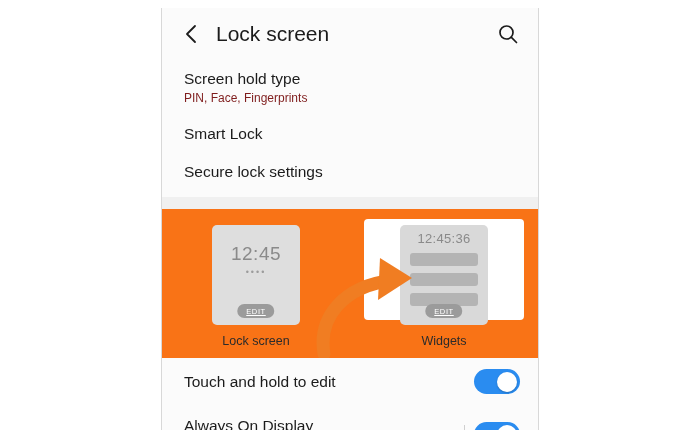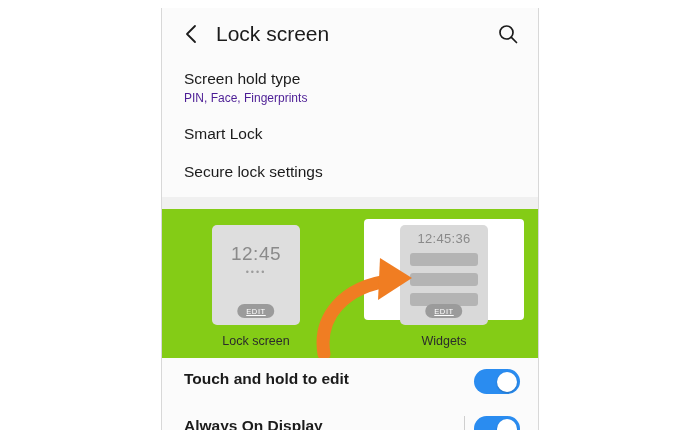--- a/index.html
+++ b/index.html
@@ -72,32 +72,32 @@
     padding: 9px 20px 9px 22px;
     box-sizing: border-box;
   }
   .row-main {
     font-size: 15.5px;
     color: #1b1b1b;
     line-height: 20px;
   }
   .row-sub {
     font-size: 12px;
-    color: #4c1d95;
+    color: #7f1d1d;
     line-height: 16px;
     margin-top: 1px;
   }
   .gap {
     height: 12px;
     background: #f0f0f0;
   }
 
   
   .preview {
-    background: #84cc16;
+    background: #f97316;
     display: flex;
     padding: 16px 0 10px 0;
     position: relative;
   }
   .preview-col {
     flex: 1 1 0;
     display: flex;
     flex-direction: column;
     align-items: center;
     position: relative;
@@ -169,24 +169,23 @@
     margin-top: 9px;
     font-size: 12.5px;
     color: #2b2b2b;
     z-index: 2;
   }
 
   
   .toggle-row {
     background: #fbfbfb;
     display: flex;
-    align-items: flex-start;
+    align-items: center;
     padding: 11px 18px 11px 22px;
     box-sizing: border-box;
-    font-weight: bold;
   }
   .toggle-text {
     flex: 1 1 auto;
   }
   .switch {
     position: relative;
     width: 46px;
     height: 25px;
     border-radius: 13px;
     flex: 0 0 auto;

